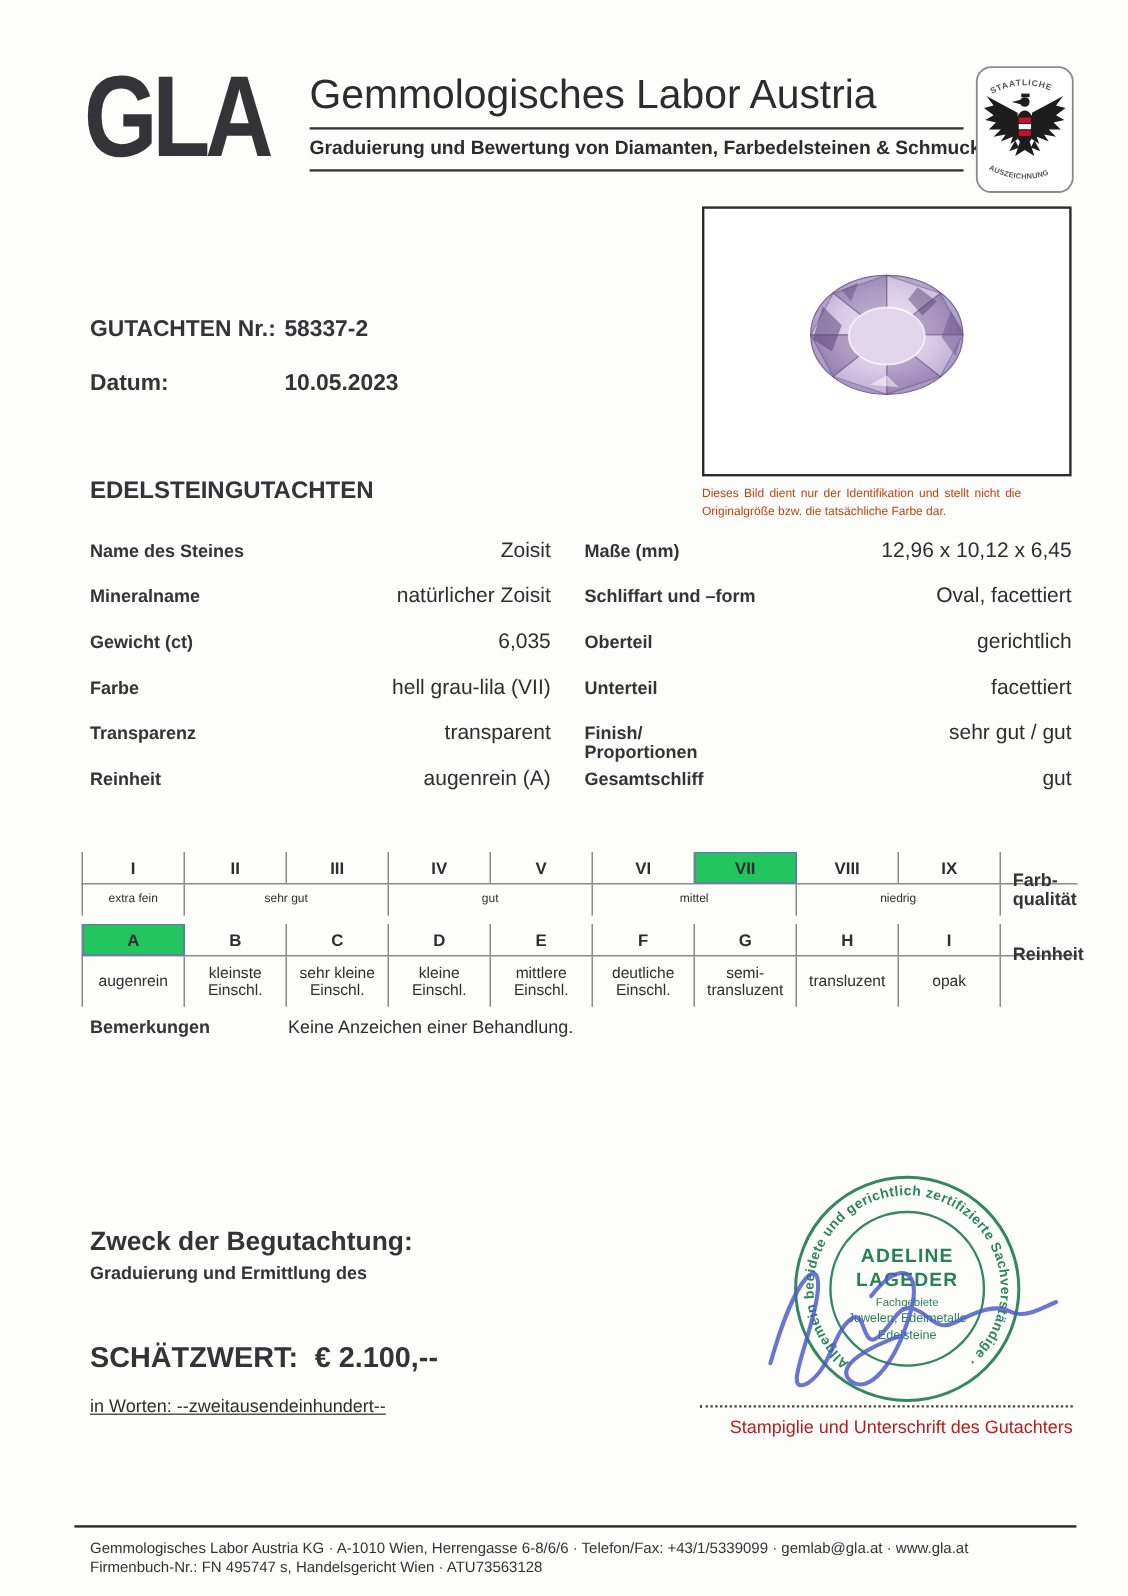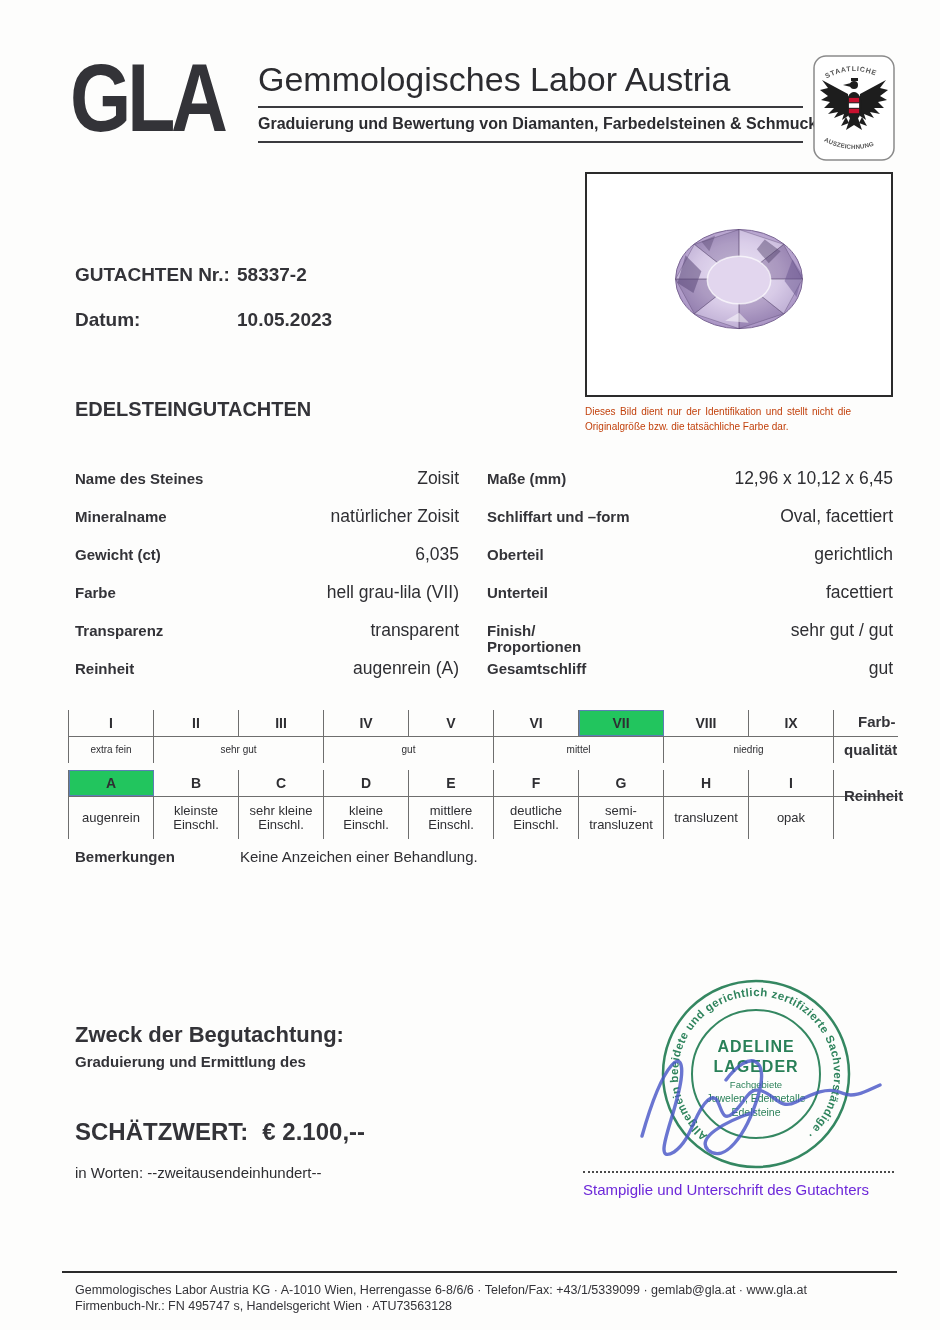--- a/index.html
+++ b/index.html
@@ -46,21 +46,21 @@
   }
   .photo-caption {
     left:585px; top:404px; width:266px;
     font-size:10px; line-height:15px; color:#c2410c; text-align:justify;
   }
 
   
   .section-title { left:75px; top:398px; font-size:20px; font-weight:700; color:#333338; }
 
   
-  .fields { top:468px; }
+  .fields { top:448px; }
   .fields.fl { left:75px;  width:384px; }
   .fields.fr { left:487px; width:406px; }
   .frow {
     display:flex; justify-content:space-between; align-items:baseline;
     height:38px;
   }
   .frow .flabel {
     font-size:15px; font-weight:700; color:#333338;
     white-space:pre-line; line-height:16px; padding-top:3px;
   }
@@ -79,41 +79,41 @@
   .gtable .r-roman td, .gtable .r-letter td { font-size:14px; font-weight:700; height:26px; border-bottom:1px solid #6e6e6e; }
   .gtable .r-qual td { font-size:10px; height:27px; }
   .gtable .r-desc td { font-size:13px; line-height:14px; height:43px; }
   .gtable .hl { background:#22c55e; outline:1.5px solid #5b7fb4; outline-offset:-1.5px; }
   .sub-gap { height:7px; }
   .side-label {
     position:absolute; left:770px; width:60px;
     font-size:15px; font-weight:700; color:#333338; text-align:left; padding-left:6px;
     line-height:16px;
   }
-  .side-farb  { top:4px;margin-left:14px; }
+  .side-farb  { top:16px; }
   .side-qual  { top:32px; }
   .side-rein  { top:78px; }
 
   
   .remarks { left:75px; top:848px; font-size:15px; }
   .remarks .lbl { display:inline-block; width:165px; font-weight:700; color:#333338; }
 
   
   .purpose { left:75px; top:1022px; }
   .purpose h2 { font-size:22px; font-weight:700; color:#333338; margin-bottom:5px; }
   .purpose .pline { font-size:15px; font-weight:700; color:#333338; line-height:18.5px; }
   .valuation { left:75px; top:1118px; font-size:24px; font-weight:700; color:#333338; }
   .valuation .val { margin-left:14px; }
-  .words { left:75px; top:1164px; font-size:15px; color:#2e2e32; }
+  .words { left:75px; top:1164px; font-size:15px; color:#2e2e32;text-decoration:underline; }
 
   
   .stamp   { left:648px; top:966px; }
   .signature { left:628px; top:1018px; }
   .sig-line { left:583px; top:1171px; width:311px; border-top:2px dotted #4a4a4a; }
-  .sig-caption { left:583px; top:1181px; width:311px; text-align:left; font-size:15px; color:#6d28d9; }
+  .sig-caption { left:583px; top:1181px; width:311px; text-align:right; font-size:15px; color:#b91c1c; }
 
   
   .footer-rule { left:62px; top:1271px; width:835px; border-top:2.5px solid #2b2b2b; }
   .footer { left:75px; top:1282px; font-size:12.5px; line-height:16px; color:#333338; }
 </style>
 </head>
 <body>
 
 <div class="abs logo">GLA</div>
 

